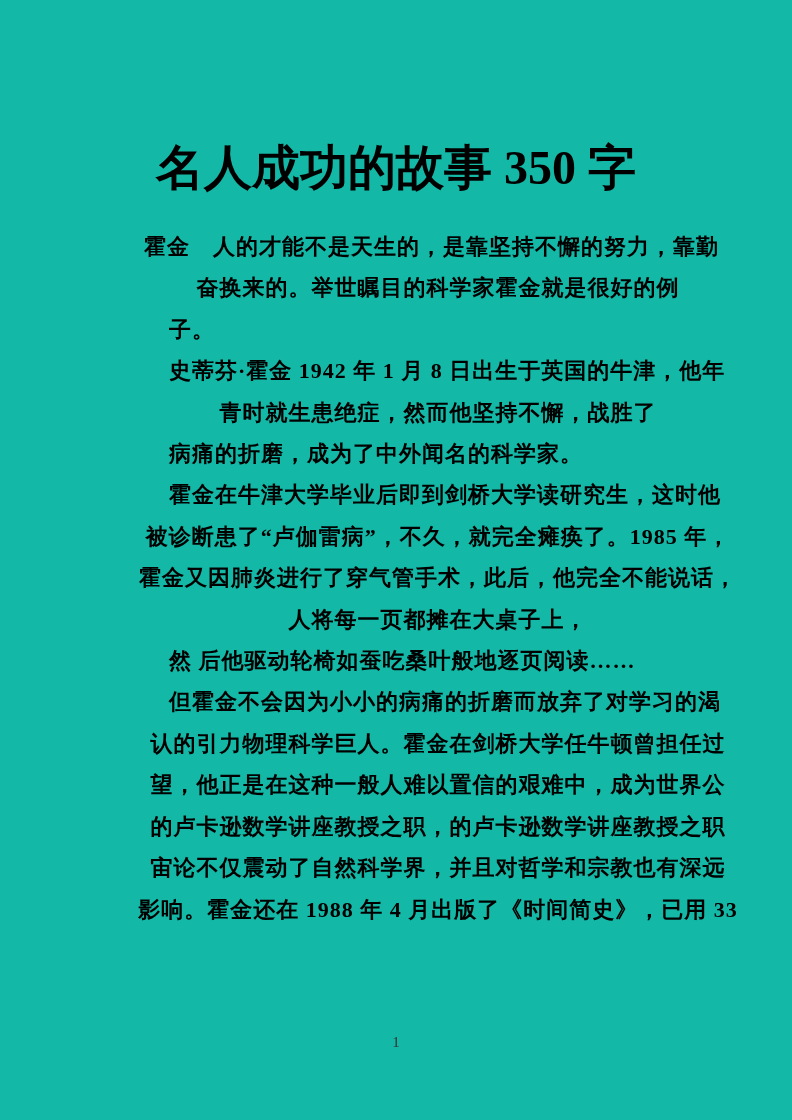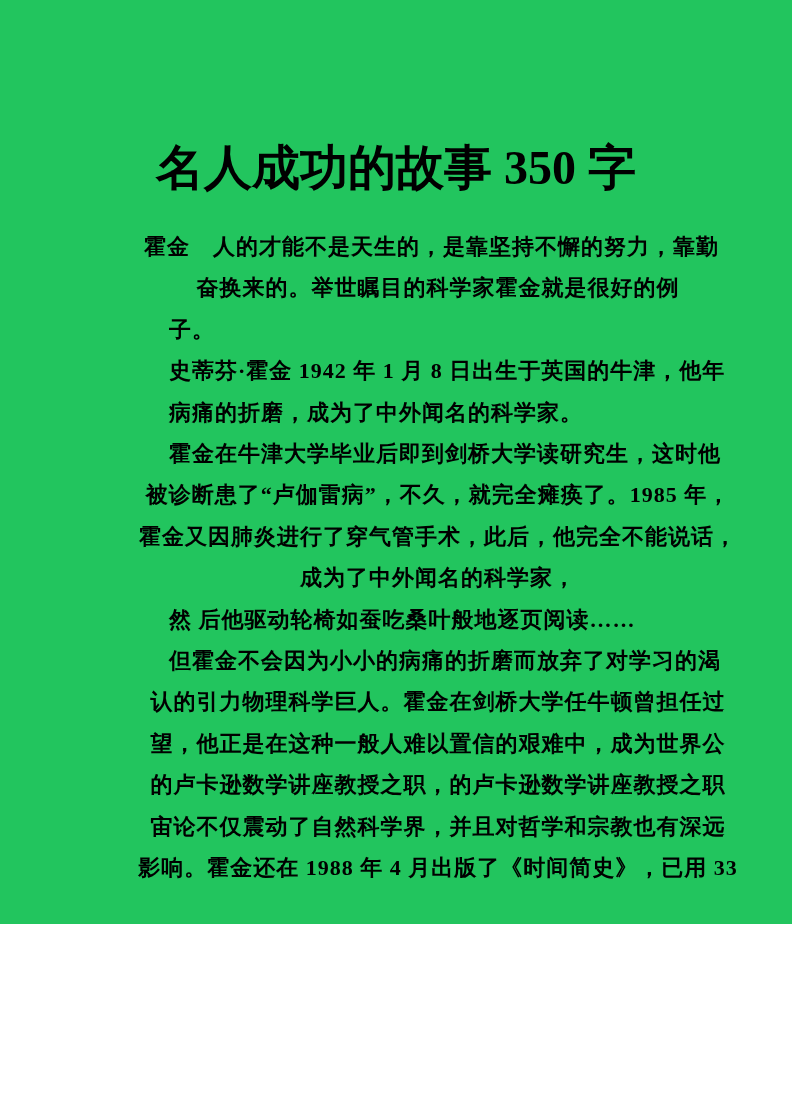--- a/index.html
+++ b/index.html
@@ -3,22 +3,22 @@
 <meta charset="utf-8">
 <style>
   html, body {
     margin: 0;
     padding: 0;
     background: #ffffff;
   }
   .page {
     position: relative;
     width: 792px;
-    height: 924px;
-    background: #22c55e;
+    height: 1120px;
+    background: #14b8a6;
     color: #000000;
     font-family: "Liberation Serif", "DejaVu Serif", serif;
     overflow: hidden;
   }
   .doc-title {
     position: absolute;
     top: 136px;
     left: 0;
     right: 0;
     margin: 0;
@@ -60,25 +60,26 @@
 <body>
 
 <div class="page">
   <h1 class="doc-title">名人成功的故事 350 字</h1>
 
   <div class="doc-body">
       <div class="text-line ind-first">霍金　人的才能不是天生的，是靠坚持不懈的努力，靠勤</div>
       <div class="text-line ind-none">奋换来的。举世瞩目的科学家霍金就是很好的例</div>
       <div class="text-line ind-para">子。</div>
       <div class="text-line ind-para">史蒂芬·霍金 1942 年 1 月 8 日出生于英国的牛津，他年</div>
+      <div class="text-line ind-none">青时就生患绝症，然而他坚持不懈，战胜了</div>
       <div class="text-line ind-para">病痛的折磨，成为了中外闻名的科学家。</div>
       <div class="text-line ind-para">霍金在牛津大学毕业后即到剑桥大学读研究生，这时他</div>
       <div class="text-line ind-none">被诊断患了“卢伽雷病”，不久，就完全瘫痪了。1985 年，</div>
       <div class="text-line ind-none">霍金又因肺炎进行了穿气管手术，此后，他完全不能说话，</div>
-      <div class="text-line ind-none">成为了中外闻名的科学家，</div>
+      <div class="text-line ind-none">人将每一页都摊在大桌子上，</div>
       <div class="text-line ind-para">然 后他驱动轮椅如蚕吃桑叶般地逐页阅读……</div>
       <div class="text-line ind-para">但霍金不会因为小小的病痛的折磨而放弃了对学习的渴</div>
       <div class="text-line ind-none">认的引力物理科学巨人。霍金在剑桥大学任牛顿曾担任过</div>
       <div class="text-line ind-none">望，他正是在这种一般人难以置信的艰难中，成为世界公</div>
       <div class="text-line ind-none">的卢卡逊数学讲座教授之职，的卢卡逊数学讲座教授之职</div>
       <div class="text-line ind-none">宙论不仅震动了自然科学界，并且对哲学和宗教也有深远</div>
       <div class="text-line ind-none">影响。霍金还在 1988 年 4 月出版了《时间简史》，已用 33</div>
     </div>
 
   <div class="page-number">1</div>

